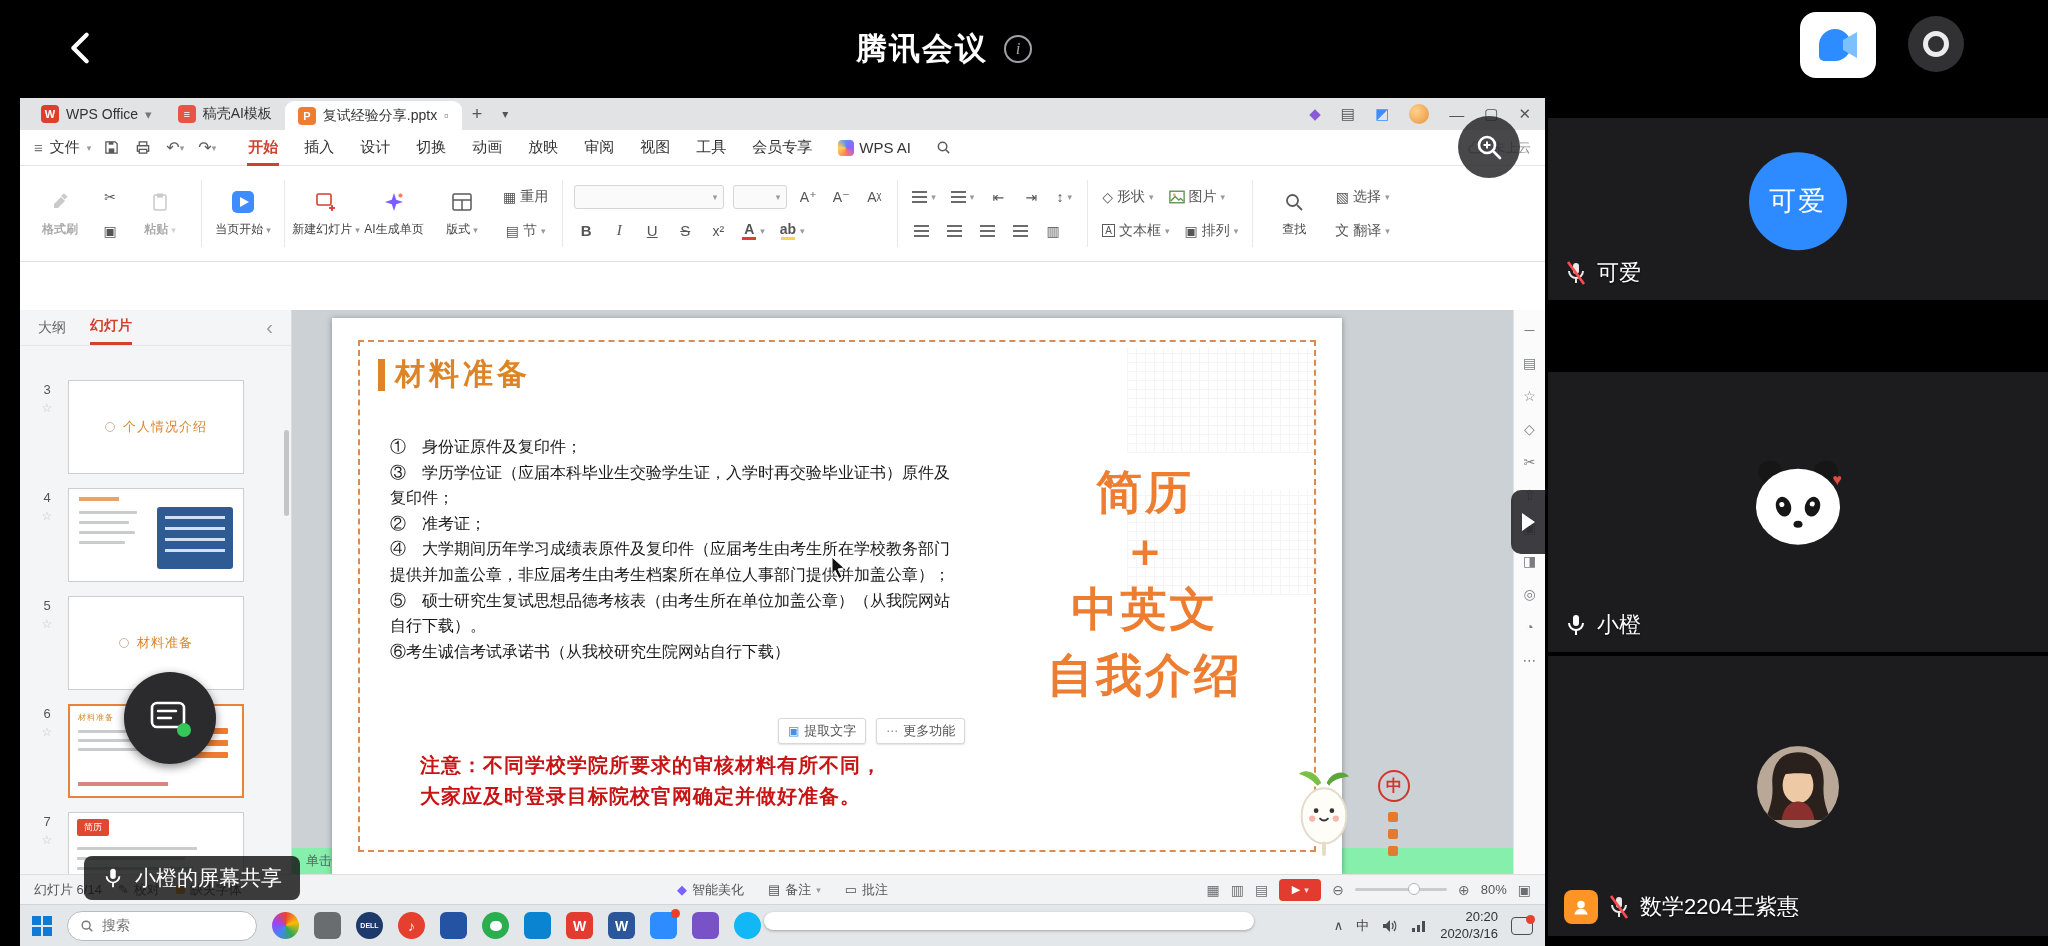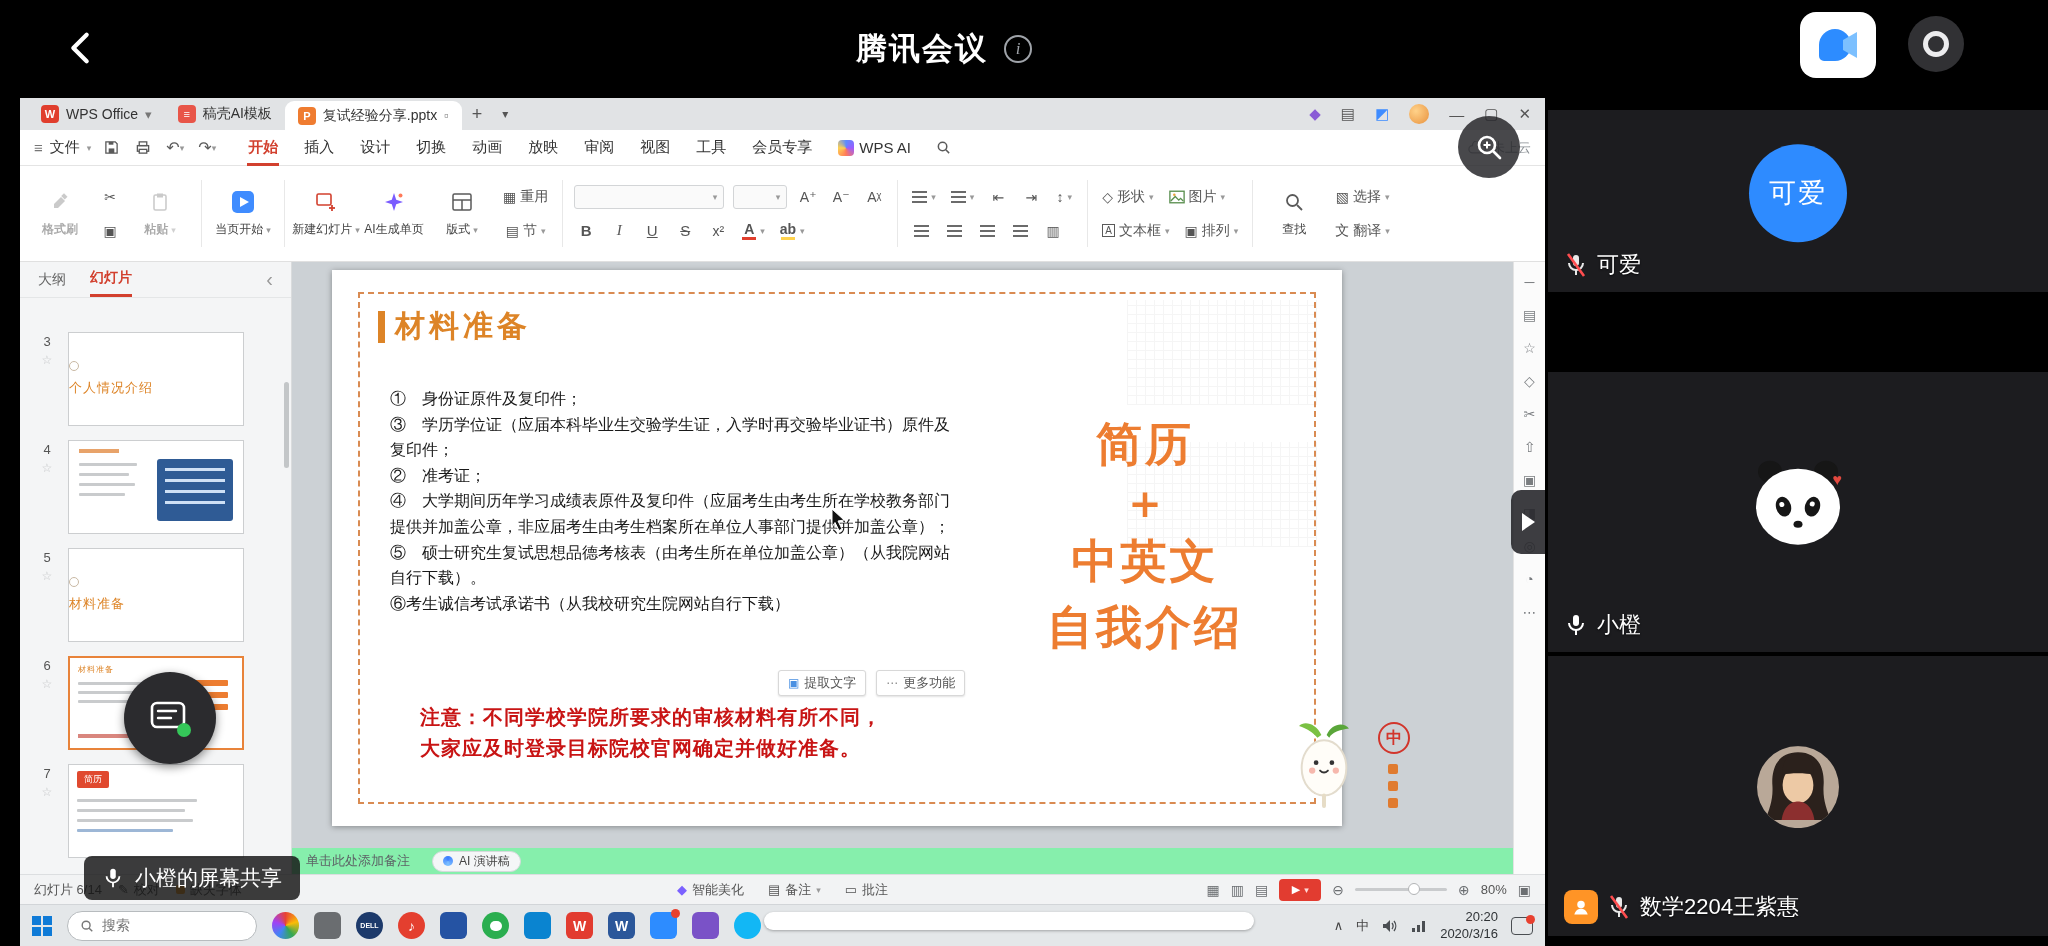--- a/index.html
+++ b/index.html
@@ -51,33 +51,33 @@
   .caret { font-size:9px; color:#999; }
   .selbox { height:24px; border:1px solid #d3d5d7; background:#fafafa; border-radius:3px; display:flex; align-items:center; justify-content:space-between; padding:0 6px; color:#b9b9b9; font-size:13px; }
   .ic-lines { width:15px; height:12px; background:repeating-linear-gradient(#6b6b6b 0 2px, transparent 2px 5px); }
   .fmt-b { font-weight:800; font-size:15px; }
   .fmt-i { font-style:italic; font-family:"Liberation Serif",serif; font-size:15px; }
   .fmt-u { text-decoration:underline; font-size:15px; }
   .fmt-s { text-decoration:line-through; font-size:15px; }
   .a-color { display:flex; flex-direction:column; line-height:1; align-items:center; font-size:14px; font-weight:700; }
   .a-color .bar { width:14px; height:3px; margin-top:1px; }
 
-  .workarea { flex:1; display:flex; min-height:0; }
+  .workarea { flex:1; display:flex; min-height:0;margin-top:48px; }
   .sidepanel { width:272px; border-right:1px solid #dadcdd; background:#f4f5f6; display:flex; flex-direction:column; position:relative; flex:0 0 auto; }
   .panel-tabs { height:36px; display:flex; align-items:center; gap:24px; padding:0 18px; font-size:14px; color:#666; border-bottom:1px solid #e4e6e7; flex:0 0 auto; }
   .ptab { height:100%; display:flex; align-items:center; cursor:pointer; }
   .ptab.active { color:#d2402e; font-weight:700; border-bottom:3px solid #d2402e; }
   .collapse { margin-left:auto; color:#999; font-size:20px; cursor:pointer; }
   .thumb-list { flex:1; padding:34px 0 0 14px; display:flex; flex-direction:column; gap:14px; overflow:hidden; }
   .thumb-item { display:flex; gap:8px; }
   .tgutter { width:26px; display:flex; flex-direction:column; align-items:center; gap:4px; font-size:13px; color:#555; padding-top:2px; }
   .star { color:#c6c8ca; font-size:12px; }
   .tbox { width:176px; height:94px; background:#fff; border:1px solid #ccced0; position:relative; overflow:hidden; cursor:pointer; }
   .thumb-item.selected .tbox { border:2px solid #e8833a; }
-  .t-center { position:absolute; inset:0; display:flex; flex-direction:column; justify-content:center; gap:8px; }
+  .t-center { position:absolute; inset:0; display:flex; align-items:center; justify-content:center; gap:8px; }
   .t-ring { width:10px; height:10px; border:1px solid #c9b9a4; border-radius:50%; }
   .t-orange { color:#dd8427; font-size:13px; letter-spacing:1px; }
   .gline { height:3px; background:#c9cbcd; border-radius:1px; }
   .addslide { align-self:flex-start; margin-left:60px; color:#8d9094; font-size:26px; line-height:1; padding-bottom:6px; cursor:pointer; }
   .panel-scroll { position:absolute; right:2px; top:120px; width:5px; height:86px; background:#c3c6c8; border-radius:3px; }
 
   .slide-zone { flex:1; background:#ccd1d5; position:relative; display:flex; flex-direction:column; min-width:0; }
   .slide-wrap { flex:1; position:relative; }
   .slide { position:absolute; left:40px; top:8px; width:1010px; height:556px; background:#fff; box-shadow:0 1px 6px rgba(0,0,0,.35); font-family:"DejaVu Serif","Liberation Serif",serif; }
   .dashed-frame { position:absolute; left:26px; top:22px; right:26px; bottom:22px; border:2px dashed #d98b52; }
@@ -124,21 +124,21 @@
   .tapp { width:27px; height:27px; border-radius:6px; display:flex; align-items:center; justify-content:center; color:#fff; font-size:14px; font-weight:700; position:relative; cursor:pointer; }
   .tapp.round { border-radius:50%; }
   .badge-dot { position:absolute; right:-3px; top:-3px; width:9px; height:9px; border-radius:50%; background:#e8402f; }
   .tray { margin-left:auto; display:flex; align-items:center; gap:13px; color:#444; font-size:13px; }
   .clock { text-align:right; line-height:1.25; font-size:13px; color:#2f3336; }
   .action-ic { position:relative; width:22px; height:18px; border:1.5px solid #4a4e52; border-radius:4px; }
 
   
   .participants { position:absolute; left:1548px; top:98px; width:500px; height:848px; background:#000; }
   .ptile { position:absolute; left:0; width:500px; background:#1c1c1f; overflow:hidden; }
-  .pt1 { top:12px; height:182px; }
+  .pt1 { top:20px; height:182px; }
   .pt2 { top:274px; height:280px; }
   .pt3 { top:558px; height:280px; }
   .pav-center { position:absolute; left:50%; top:50%; transform:translate(-50%,-58%); }
   .blue-avatar { width:98px; height:98px; border-radius:50%; background:#2e8bff; color:#fff; font-size:27px; display:flex; align-items:center; justify-content:center; letter-spacing:2px; }
   .pname { position:absolute; left:16px; bottom:12px; display:flex; align-items:center; gap:9px; color:#fff; font-size:22px; text-shadow:0 1px 2px rgba(0,0,0,.8); }
   .orange-badge { width:34px; height:34px; border-radius:8px; background:#ff9426; display:flex; align-items:center; justify-content:center; }
 
   .panda { width:92px; height:92px; position:relative; }
   .p-face { position:absolute; left:4px; top:10px; width:84px; height:76px; background:#fff; border-radius:50%; }
   .p-ear { width:24px; height:22px; background:#161616; border-radius:50%; position:absolute; top:2px; }

